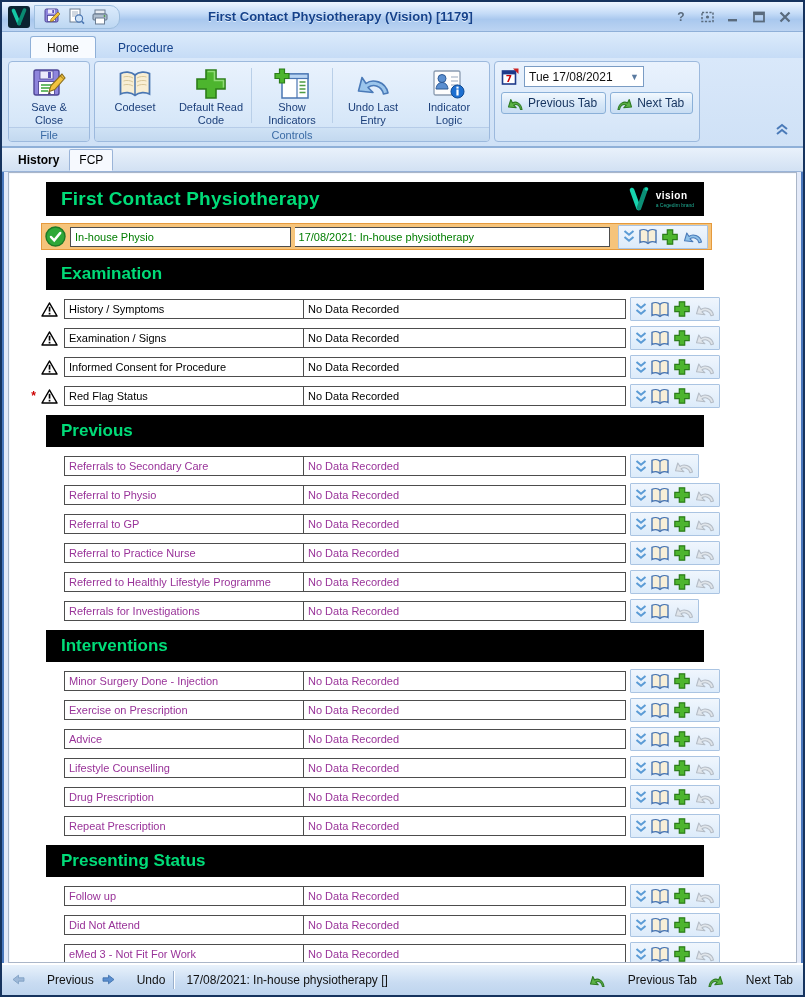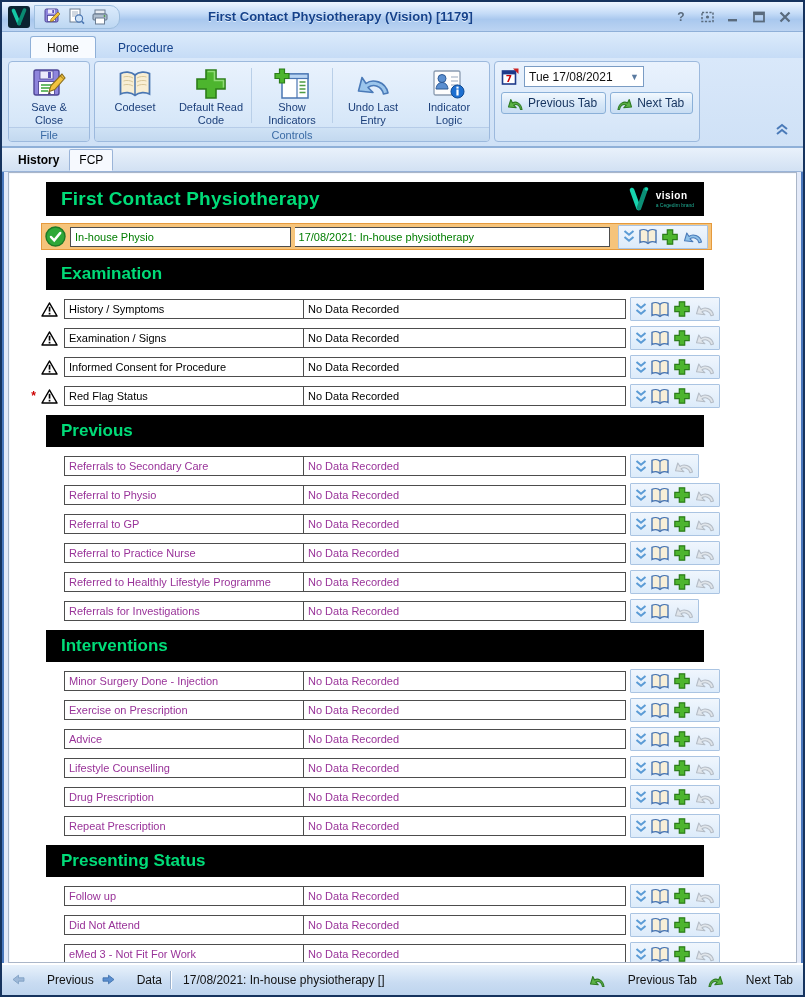--- a/index.html
+++ b/index.html
@@ -1085,21 +1085,21 @@
           </svg>
         </span>
       <span>Previous</span>
     </div>
     <div class="sb-btn">
       <span class="icon-wrap">
           <svg width="13" height="11" viewBox="0 0 13 11">
             <path d="M6.5 1.2v2.6H1v3.4h5.5v2.6L12 5.5z" fill="#5b8fd0" stroke="#3a6ca8" stroke-width=".8"></path>
           </svg>
         </span>
-      <span>Data</span>
+      <span>Undo</span>
     </div>
     <div class="sb-sep"></div>
     <span class="sb-entry">17/08/2021: In-house physiotherapy []</span>
     <div class="sb-right">
       <div class="sb-btn">
         <span class="icon-wrap">
             <svg width="17" height="16" viewBox="0 0 17 16">
               <path d="M15 14.5C14 7.5 8.5 6 5.5 8L3.8 4.5 1.5 12l7.8.8-2.6-2.6c2.8-1.8 6-.3 6.8 4.3z" fill="#5cb345" stroke="#2e7a22" stroke-width="1.1" stroke-linejoin="round"></path>
             </svg>
           </span>

